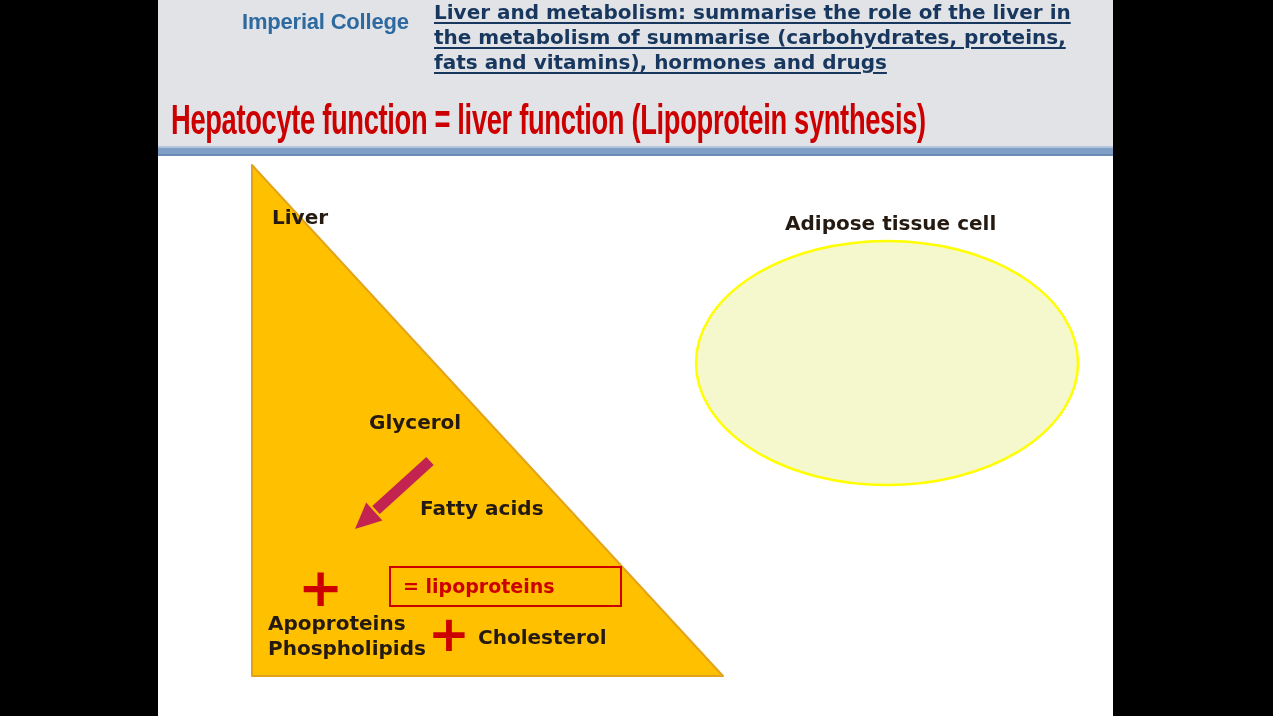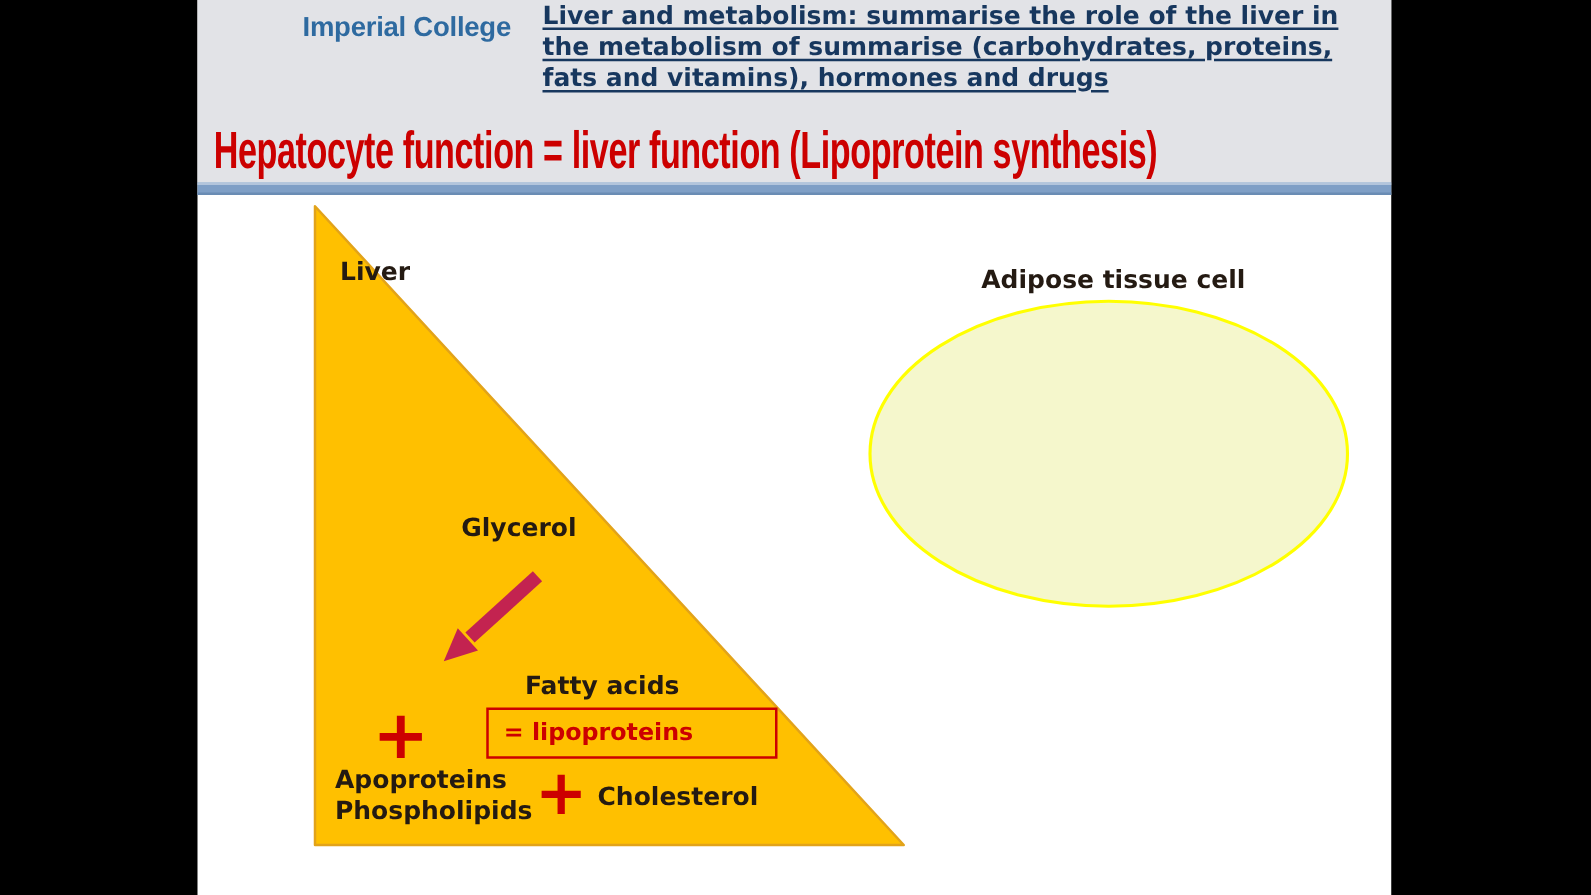--- a/index.html
+++ b/index.html
@@ -151,21 +151,21 @@
         <line x1="272" y1="461" x2="218" y2="510" stroke-width="11" stroke="#C32350"></line>
         <polygon points="197,529 208.2,502.6 224.4,520.4" fill="#C32350"></polygon>
       </g>
     </svg>
 
     <div class="label" style="left:114px; top:181px;margin-top:24px;">Liver</div>
 
     <div class="label" style="left:211px; top:410px;">Glycerol</div>
 
 
-    <div class="label" style="left:262px; top:536px;">Fatty acids</div>
+    <div class="label" style="left:262px; top:496px;">Fatty acids</div>
 
     <div class="plus plus1">+</div>
 
     <div class="lipo-box">
       <div class="label-inner">= lipoproteins</div>
     </div>
 
     <div class="label" style="left:110px; top:611px;">
       <div>Apoproteins</div>
       <div>Phospholipids</div>

